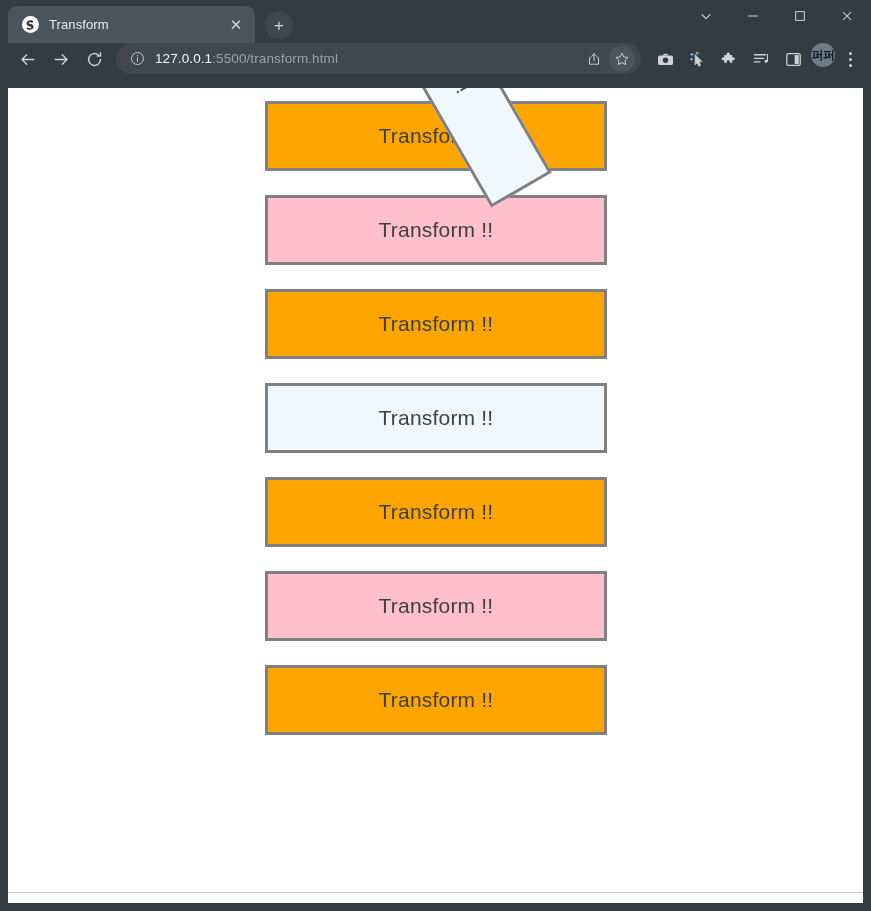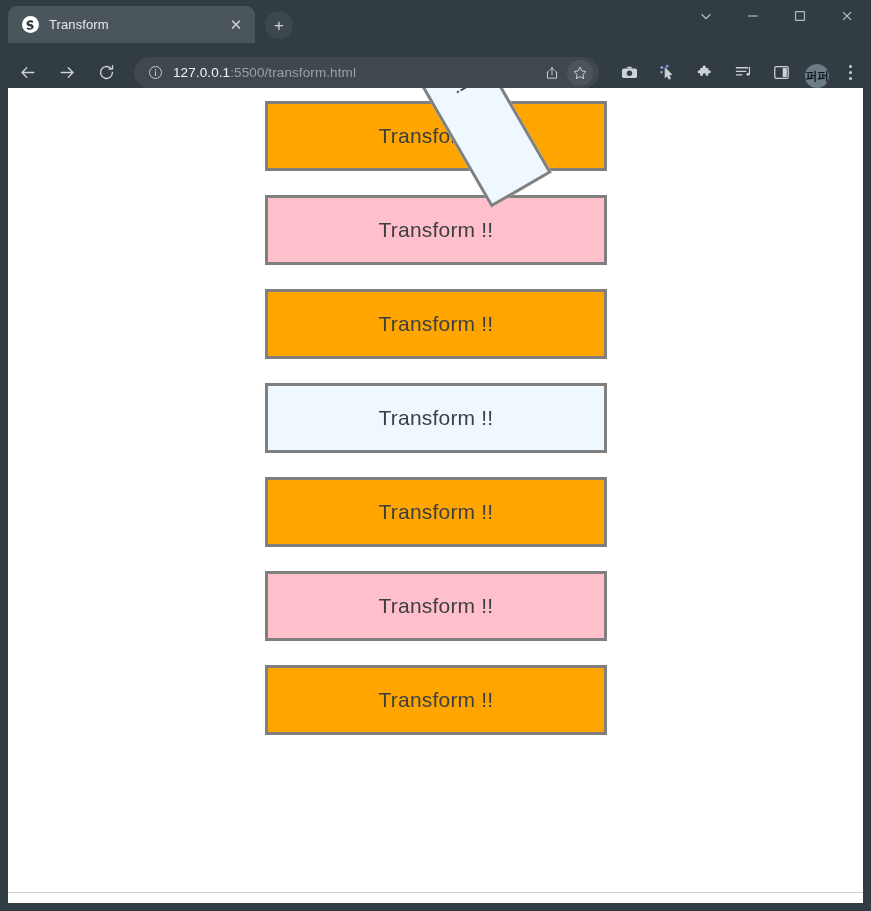--- a/index.html
+++ b/index.html
@@ -78,23 +78,23 @@
     width:47px; height:31px;
     display:flex; align-items:center; justify-content:center;
     color:#c3c8cb;
   }
   .wc.close { width:48px; }
 
   
   .toolbar {
     height:45px;
     background:#323c43;
-    display:flex; align-items:flex-end;
+    display:flex; align-items:flex-start;
     padding:0 8px 0 10px;
-    gap:6px;
+    gap:0;
     flex:none;
   }
   .tb-btn {
     width:32px; height:32px;
     display:flex; align-items:center; justify-content:center;
     color:#cdd2d5; flex:none;
     border-radius:50%;
   }
   .tb-btn.nav { width:34px; }
   .omnibox {

